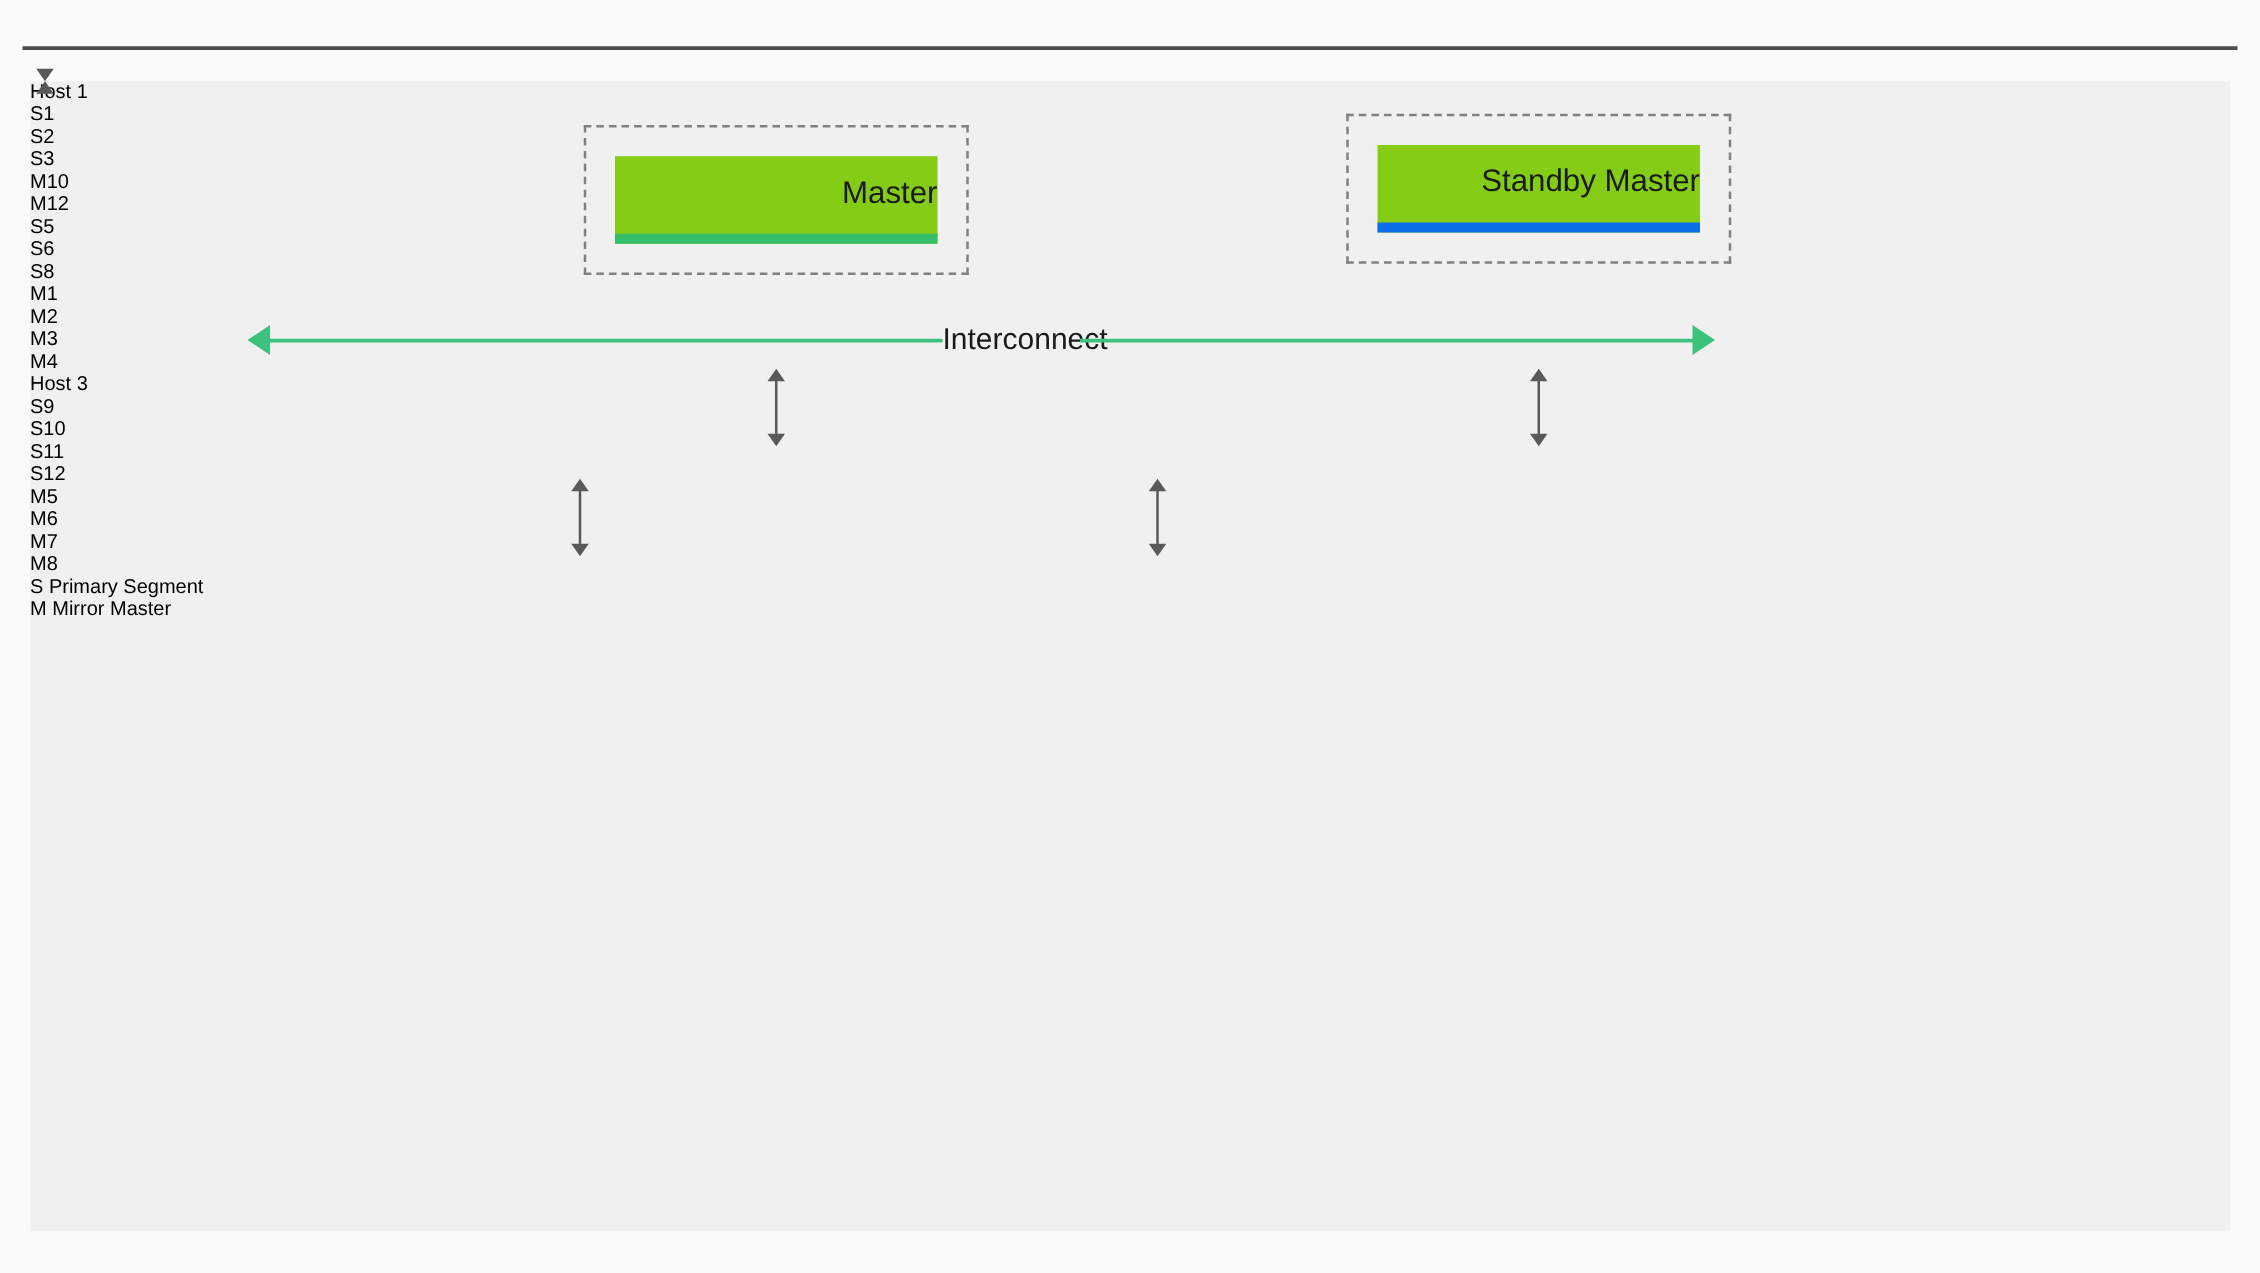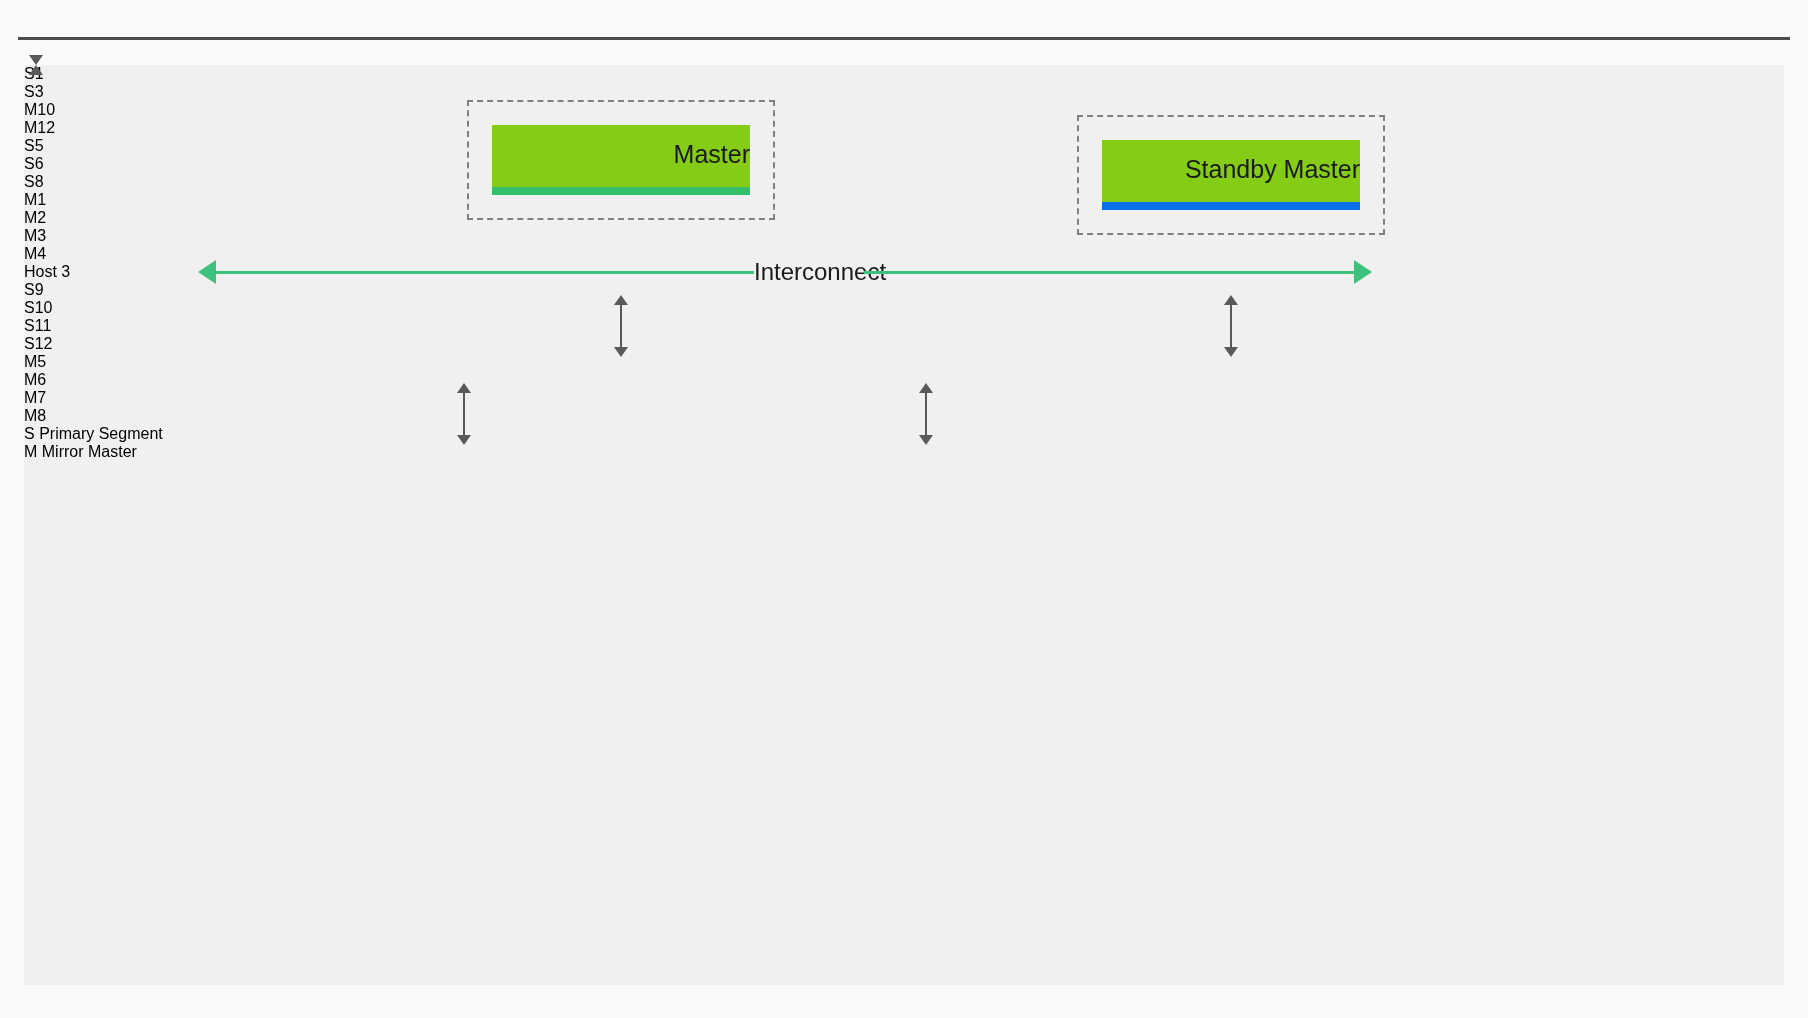--- a/index.html
+++ b/index.html
@@ -37,21 +37,21 @@
   
   .master-group {
     position: absolute;
     border: 2px dashed #808080;
     background: transparent;
     display: flex;
     align-items: center;
     justify-content: center;
   }
   #master-group   { left: 443px; top: 35px; width: 308px; height: 120px; }
-  #standby-group  { left: 1053px; top: 50px; width: 308px; height: 120px; }
+  #standby-group  { left: 1053px; top: 26px; width: 308px; height: 120px; }
 
   .node-box {
     background: #84cc16;
     width: 258px;
     height: 70px;
     position: relative;
     display: flex;
     align-items: center;
     justify-content: flex-end;
   }
@@ -302,23 +302,28 @@
   </div>
   <div id="arrow-host3-ic" class="v-arrow">
     <span class="v-tip v-tip-up"></span>
     <span class="v-shaft"></span>
     <span class="v-tip v-tip-down"></span>
   </div>
 
   <div id="hosts-row">
 
     <div id="host-1" class="host-box">
+      <div class="host-title">Host 1</div>
       <div class="segment-grid">
         <div class="segment">
           <span class="seg-label">S1</span>
+          <span class="seg-bar bar-green"></span>
+        </div>
+        <div class="segment">
+          <span class="seg-label">S2</span>
           <span class="seg-bar bar-green"></span>
         </div>
         <div class="segment">
           <span class="seg-label">S3</span>
           <span class="seg-bar bar-green"></span>
         </div>
         <div class="segment">
           <span class="seg-label">M10</span>
           <span class="seg-bar bar-blue"></span>
         </div>

